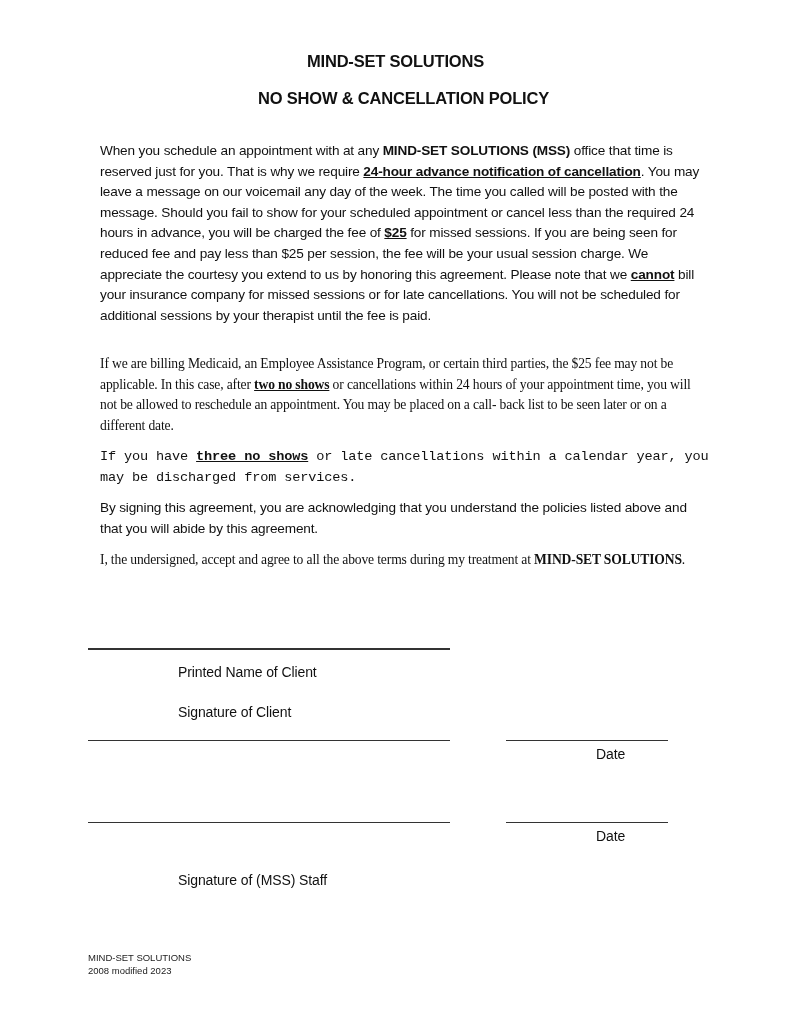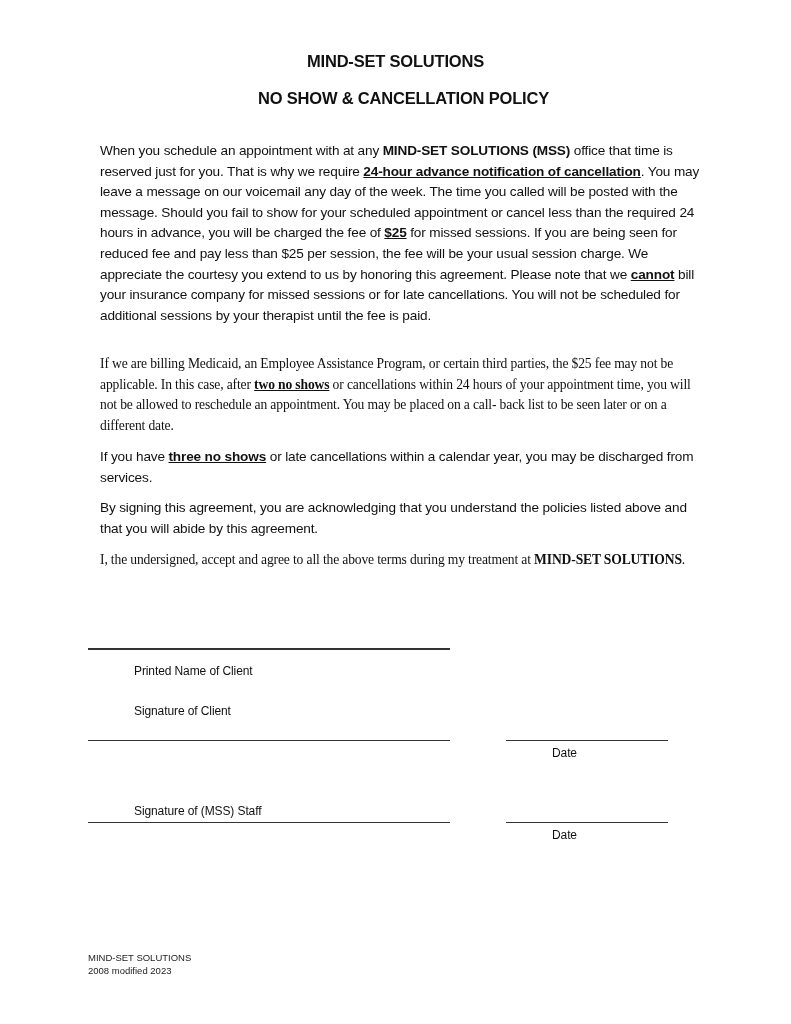--- a/index.html
+++ b/index.html
@@ -13,29 +13,29 @@
     }
     #t1 { top: 52px; }
     #t2 { top: 89px; margin-left: 8px; }
     .para {
       position: absolute; left: 100px; width: 610px;
       font-size: 13.6px; line-height: 20.6px; letter-spacing: -0.15px;
       margin: 0;
     }
     #p1 { top: 141px; }
     #p2 { top: 354px; font-family: Liberation Serif, serif; }
-    #p3 { top: 447px; }
+    #p3 { top: 447px; font-family: Liberation Mono, monospace; }
     #p4 { top: 498px; }
     #p5 { top: 550px; font-family: Liberation Serif, serif; }
     b.u { text-decoration: underline; }
     .line {
       position: absolute; height: 0; border-top: 1px solid #333;
     }
     .label {
-      position: absolute; font-size: 12px; letter-spacing: -0.1px;
+      position: absolute; font-size: 14px; letter-spacing: -0.1px; margin-left: 44px;
     }
     .footer {
       position: absolute; left: 88px; font-size: 9.5px; line-height: 13px; color: #222;
     }
   </style>
 </head>
 <body>
 
 <div id="t1" class="title">MIND-SET SOLUTIONS</div>
 <div id="t2" class="title">NO SHOW &amp; CANCELLATION POLICY</div>
@@ -53,19 +53,19 @@
 <div class="line" style="left:88px; top:648px; width:362px; border-top-width:2px;"></div>
 <div class="label" style="left:134px; top:664px;">Printed Name of Client</div>
 
 <div class="line" style="left:88px; top:740px; width:362px;"></div>
 <div class="line" style="left:506px; top:740px; width:162px;"></div>
 <div class="label" style="left:134px; top:704px;">Signature of Client</div>
 <div class="label" style="left:552px; top:746px;">Date</div>
 
 <div class="line" style="left:88px; top:822px; width:362px;"></div>
 <div class="line" style="left:506px; top:822px; width:162px;"></div>
-<div class="label" style="left:134px; top:804px;text-align:center;">Signature of (MSS) Staff</div>
+<div class="label" style="left:134px; top:872px;text-align:center;">Signature of (MSS) Staff</div>
 <div class="label" style="left:552px; top:828px;">Date</div>
 
 <div class="footer" style="top:951px;">
   <div>MIND-SET SOLUTIONS</div>
   <div>2008 modified 2023</div>
 </div>
 
 </body></html>

